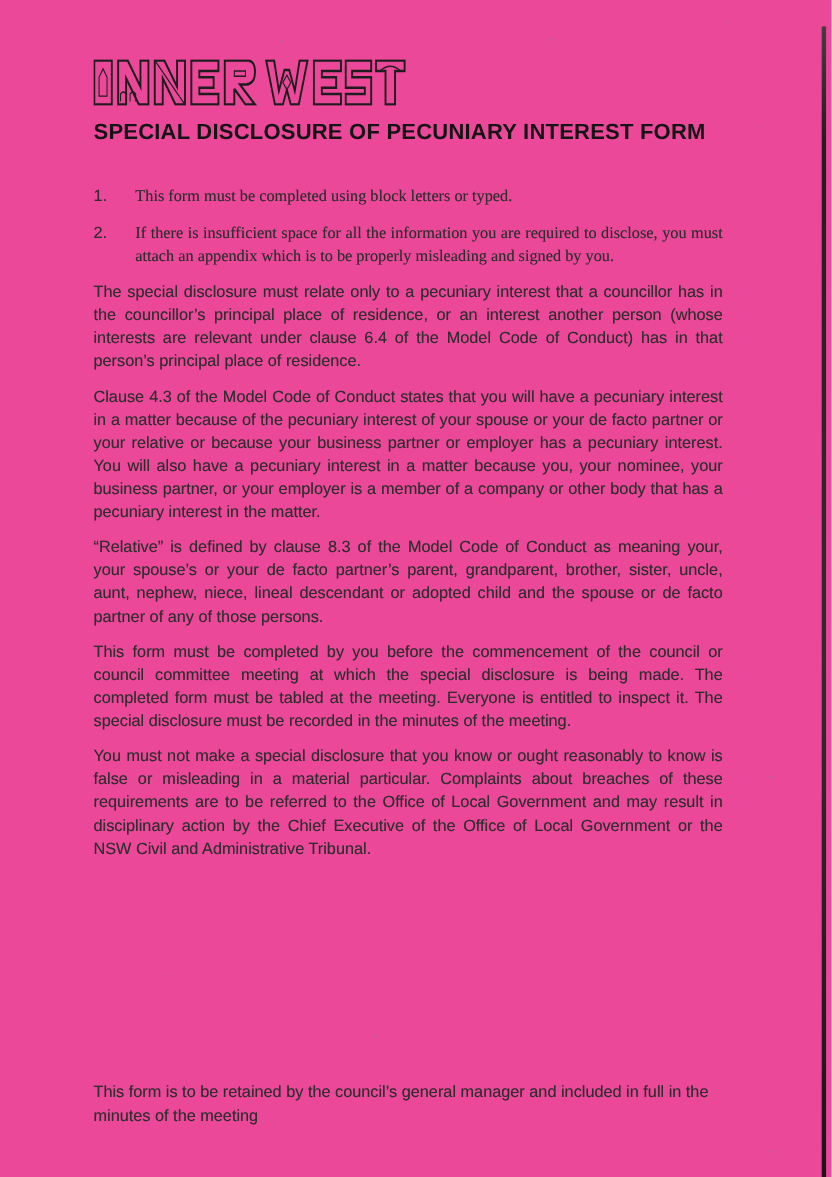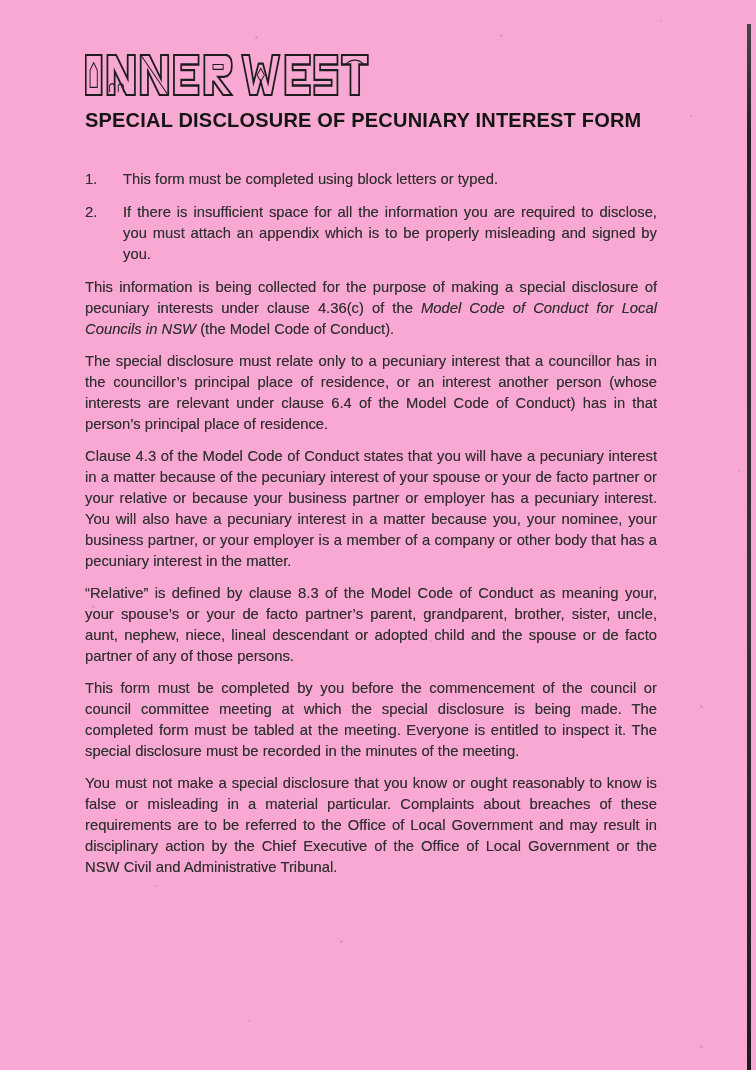--- a/index.html
+++ b/index.html
@@ -1,20 +1,20 @@
 <!DOCTYPE html>
 <html><head>
 <meta charset="utf-8">
 <style>
   html, body { margin: 0; padding: 0; background: #ffffff; }
   .page {
     position: relative;
     width: 756px;
     height: 1070px;
-    background: #f9a8d4;
+    background: #ec4899;
     overflow: hidden;
     font-family: "Liberation Sans", "DejaVu Sans", sans-serif;
   }
   .content {
     position: absolute;
     left: 85px;
     top: 54px;
     width: 572px;
   }
   .logo { width: 285px; height: 42px; }
@@ -32,21 +32,21 @@
   .instructions { margin-top: 37px; }
   .instr {
     display: flex;
     margin-bottom: 12px;
     font-size: 14.8px;
     line-height: 21px;
     color: #2e2e2e;
     text-shadow: 0 0 0.5px rgba(46,46,46,0.5);
   }
   .instr .num { width: 38px; flex: none; }
-  .instr .itext { flex: 1; text-align: justify; }
+  .instr .itext { flex: 1; text-align: justify; font-family: Liberation Serif, serif; }
   .heading {
     margin: 10px 0 13px 0;
     font-size: 16px;
     font-weight: 700;
     color: #242424;
     text-shadow: 0 0 0.5px rgba(36,36,36,0.5);
   }
   p.body-para {
     margin: 0 0 11px 0;
     font-size: 14.8px;
@@ -128,35 +128,33 @@
         <span class="num">1.</span>
         <span class="itext">This form must be completed using block letters or typed.</span>
       </div>
       <div class="instr">
         <span class="num">2.</span>
         <span class="itext">If there is insufficient space for all the information you are required to disclose, you must attach an appendix which is to be properly misleading and signed by you.</span>
       </div>
     </div>
 
 
-    <p class="body-para">
-      <span>This information is being collected for the purpose of making a special disclosure of pecuniary interests under clause 4.36(c) of the </span><em>Model Code of Conduct for Local Councils in NSW</em><span> (the Model Code of Conduct).</span>
-    </p>
 
     <p class="body-para">The special disclosure must relate only to a pecuniary interest that a councillor has in the councillor’s principal place of residence, or an interest another person (whose interests are relevant under clause 6.4 of the Model Code of Conduct) has in that person’s principal place of residence.</p>
 
     <p class="body-para">Clause 4.3 of the Model Code of Conduct states that you will have a pecuniary interest in a matter because of the pecuniary interest of your spouse or your de facto partner or your relative or because your business partner or employer has a pecuniary interest. You will also have a pecuniary interest in a matter because you, your nominee, your business partner, or your employer is a member of a company or other body that has a pecuniary interest in the matter.</p>
 
     <p class="body-para">“Relative” is defined by clause 8.3 of the Model Code of Conduct as meaning your, your spouse’s or your de facto partner’s parent, grandparent, brother, sister, uncle, aunt, nephew, niece, lineal descendant or adopted child and the spouse or de facto partner of any of those persons.</p>
 
     <p class="body-para">This form must be completed by you before the commencement of the council or council committee meeting at which the special disclosure is being made. The completed form must be tabled at the meeting. Everyone is entitled to inspect it. The special disclosure must be recorded in the minutes of the meeting.</p>
 
     <p class="body-para">You must not make a special disclosure that you know or ought reasonably to know is false or misleading in a material particular. Complaints about breaches of these requirements are to be referred to the Office of Local Government and may result in disciplinary action by the Chief Executive of the Office of Local Government or the NSW Civil and Administrative Tribunal.</p>
   </div>
 
+  <p class="footer-note">This form is to be retained by the council’s general manager and included in full in the minutes of the meeting</p>
 
   <div class="scan-line"></div>
 
   <div class="speck" style="left:255px;top:36px;"></div>
   <div class="speck" style="left:500px;top:34px;"></div>
   <div class="speck" style="left:660px;top:20px;width:2px;height:2px;"></div>
   <div class="speck" style="left:316px;top:118px;"></div>
   <div class="speck" style="left:690px;top:115px;width:2px;height:2px;"></div>
   <div class="speck" style="left:95px;top:310px;width:2px;height:2px;"></div>
   <div class="speck" style="left:590px;top:352px;"></div>

